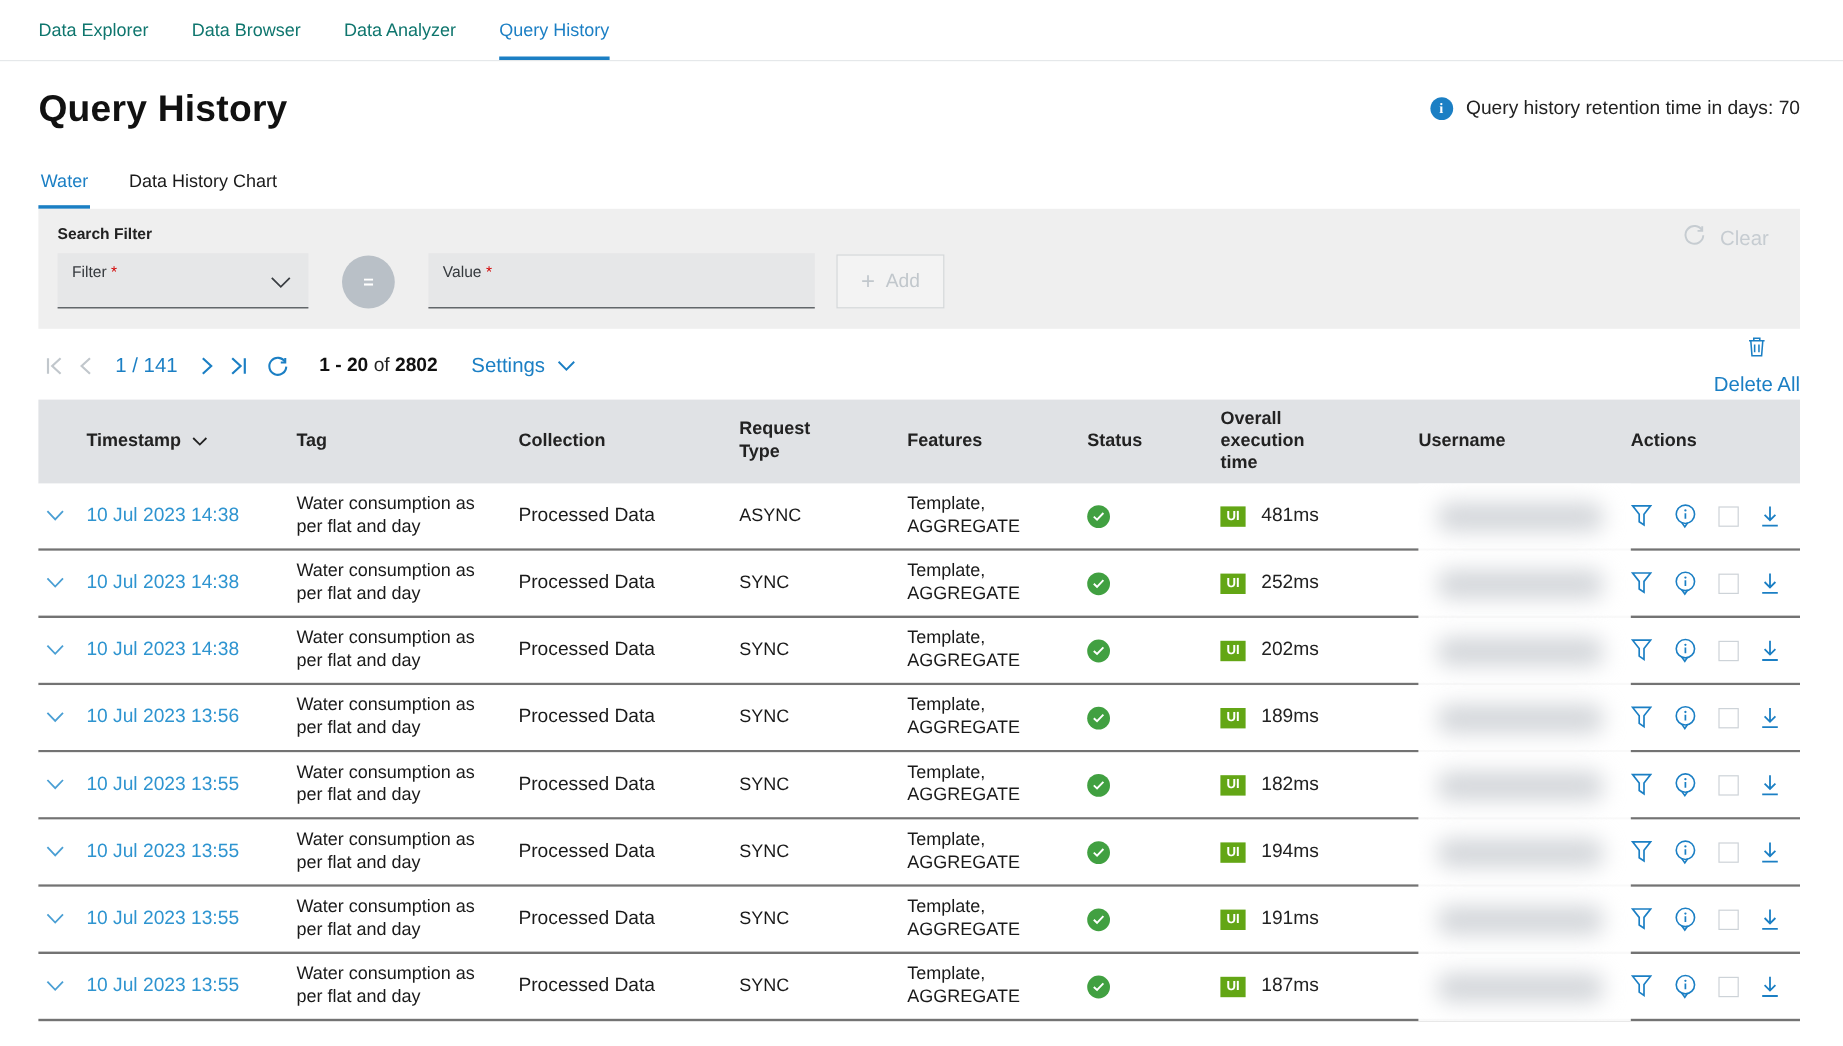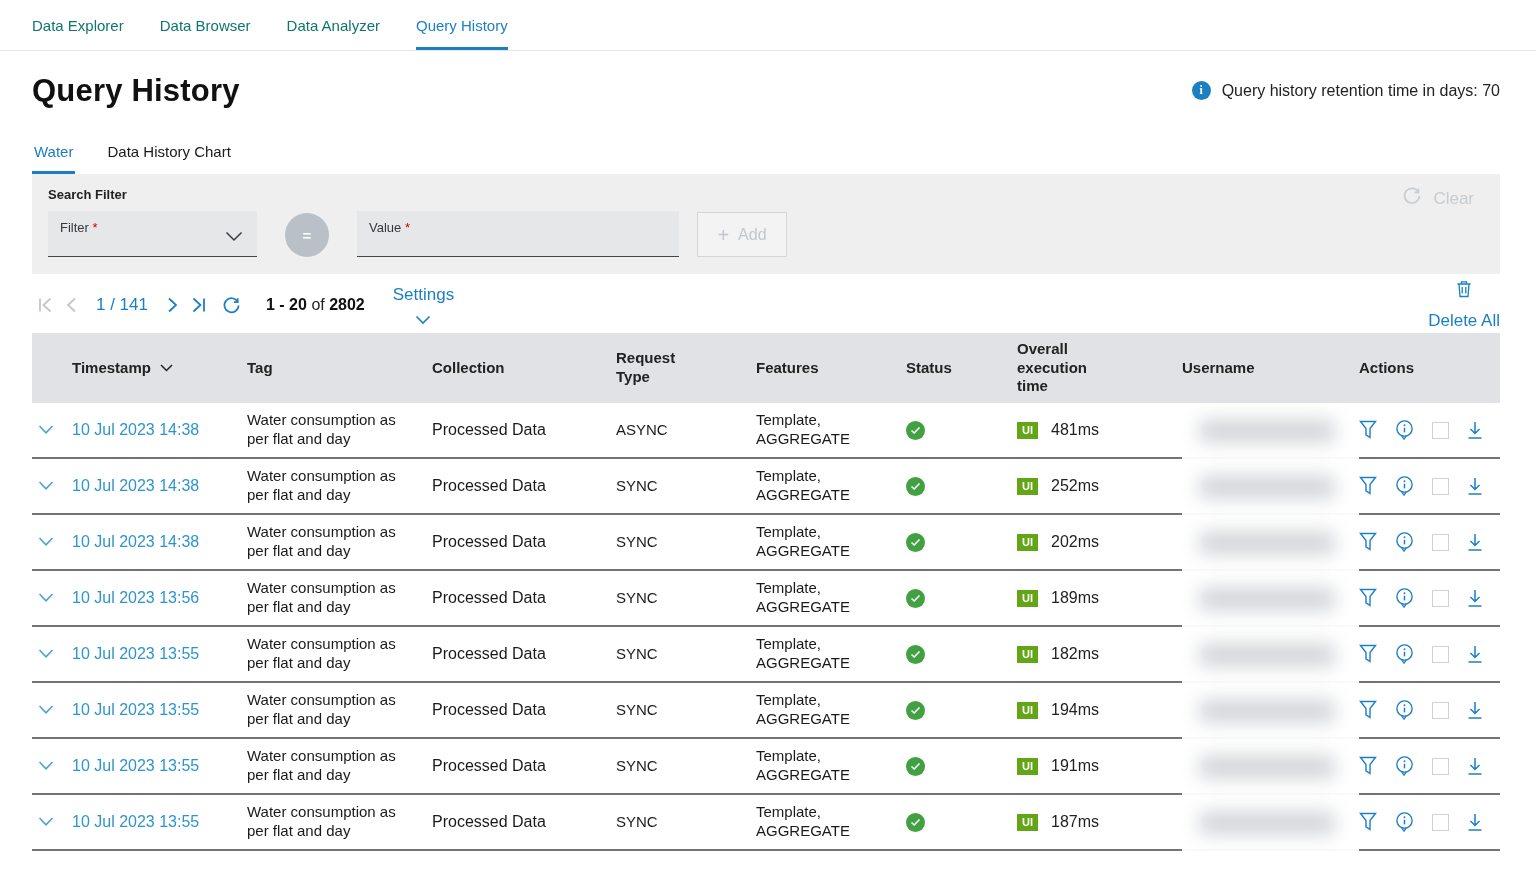--- a/index.html
+++ b/index.html
@@ -36,21 +36,21 @@
   .op-circle { width:44px; height:44px; border-radius:50%; background:#b9c0c7; color:#fff; font-weight:bold; font-size:15px; display:flex; align-items:center; justify-content:center; margin:0 28px; }
   .add-btn { margin-left:18px; width:90px; height:45px; border:1px solid #d4d7d9; background:#f3f3f3; color:#c1c7cc; font-size:16px; display:flex; align-items:center; justify-content:center; gap:9px; cursor:default; }
   .add-plus { font-size:20px; font-weight:400; line-height:1; }
   .clear-btn { position:absolute; top:11px; right:26px; display:flex; align-items:center; gap:10px; color:#c6ccd1; font-size:17px; cursor:default; }
   
   .toolbar { display:flex; align-items:center; margin:13px 36px 0 32px; height:36px; font-size:16px; }
   .pgbtn { display:flex; align-items:center; justify-content:center; width:26px; height:26px; cursor:pointer; }
   .page-label { color:#1b7fc4; margin:0 12px; font-size:17px; }
   .counts { margin-left:22px; color:#222; }
   .counts b { color:#111; }
-  .settings { margin-left:28px; color:#1b7fc4; display:flex; align-items:center; gap:10px; cursor:pointer; font-size:17px;flex-direction:column; }
+  .settings { margin-left:28px; color:#1b7fc4; display:flex; align-items:center; gap:10px; cursor:pointer; font-size:17px; }
   .delete-all { margin-left:auto; color:#1b7fc4; display:flex; align-items:center; gap:8px; cursor:pointer; font-size:17px;flex-direction:column; }
   
   .table-wrap { margin:10px 36px 0 32px; position:relative; }
   .grid-cols { display:grid; grid-template-columns:40px 175px 185px 184px 140px 150px 111px 165px 177px 1fr; }
   .thead { background:#e0e2e5; min-height:70px; align-items:center; font-weight:bold; font-size:15px; color:#222; }
   .th { padding-right:14px; line-height:1.25; }
   .th-timestamp { display:flex; align-items:center; gap:9px; padding-left:14px; }
   .th-oet { max-width:100px; }
   .trow { min-height:56px; align-items:center; border-bottom:2px solid #737373; font-size:15px; background:#fff; }
   .cell { padding-right:12px; line-height:1.25; }

